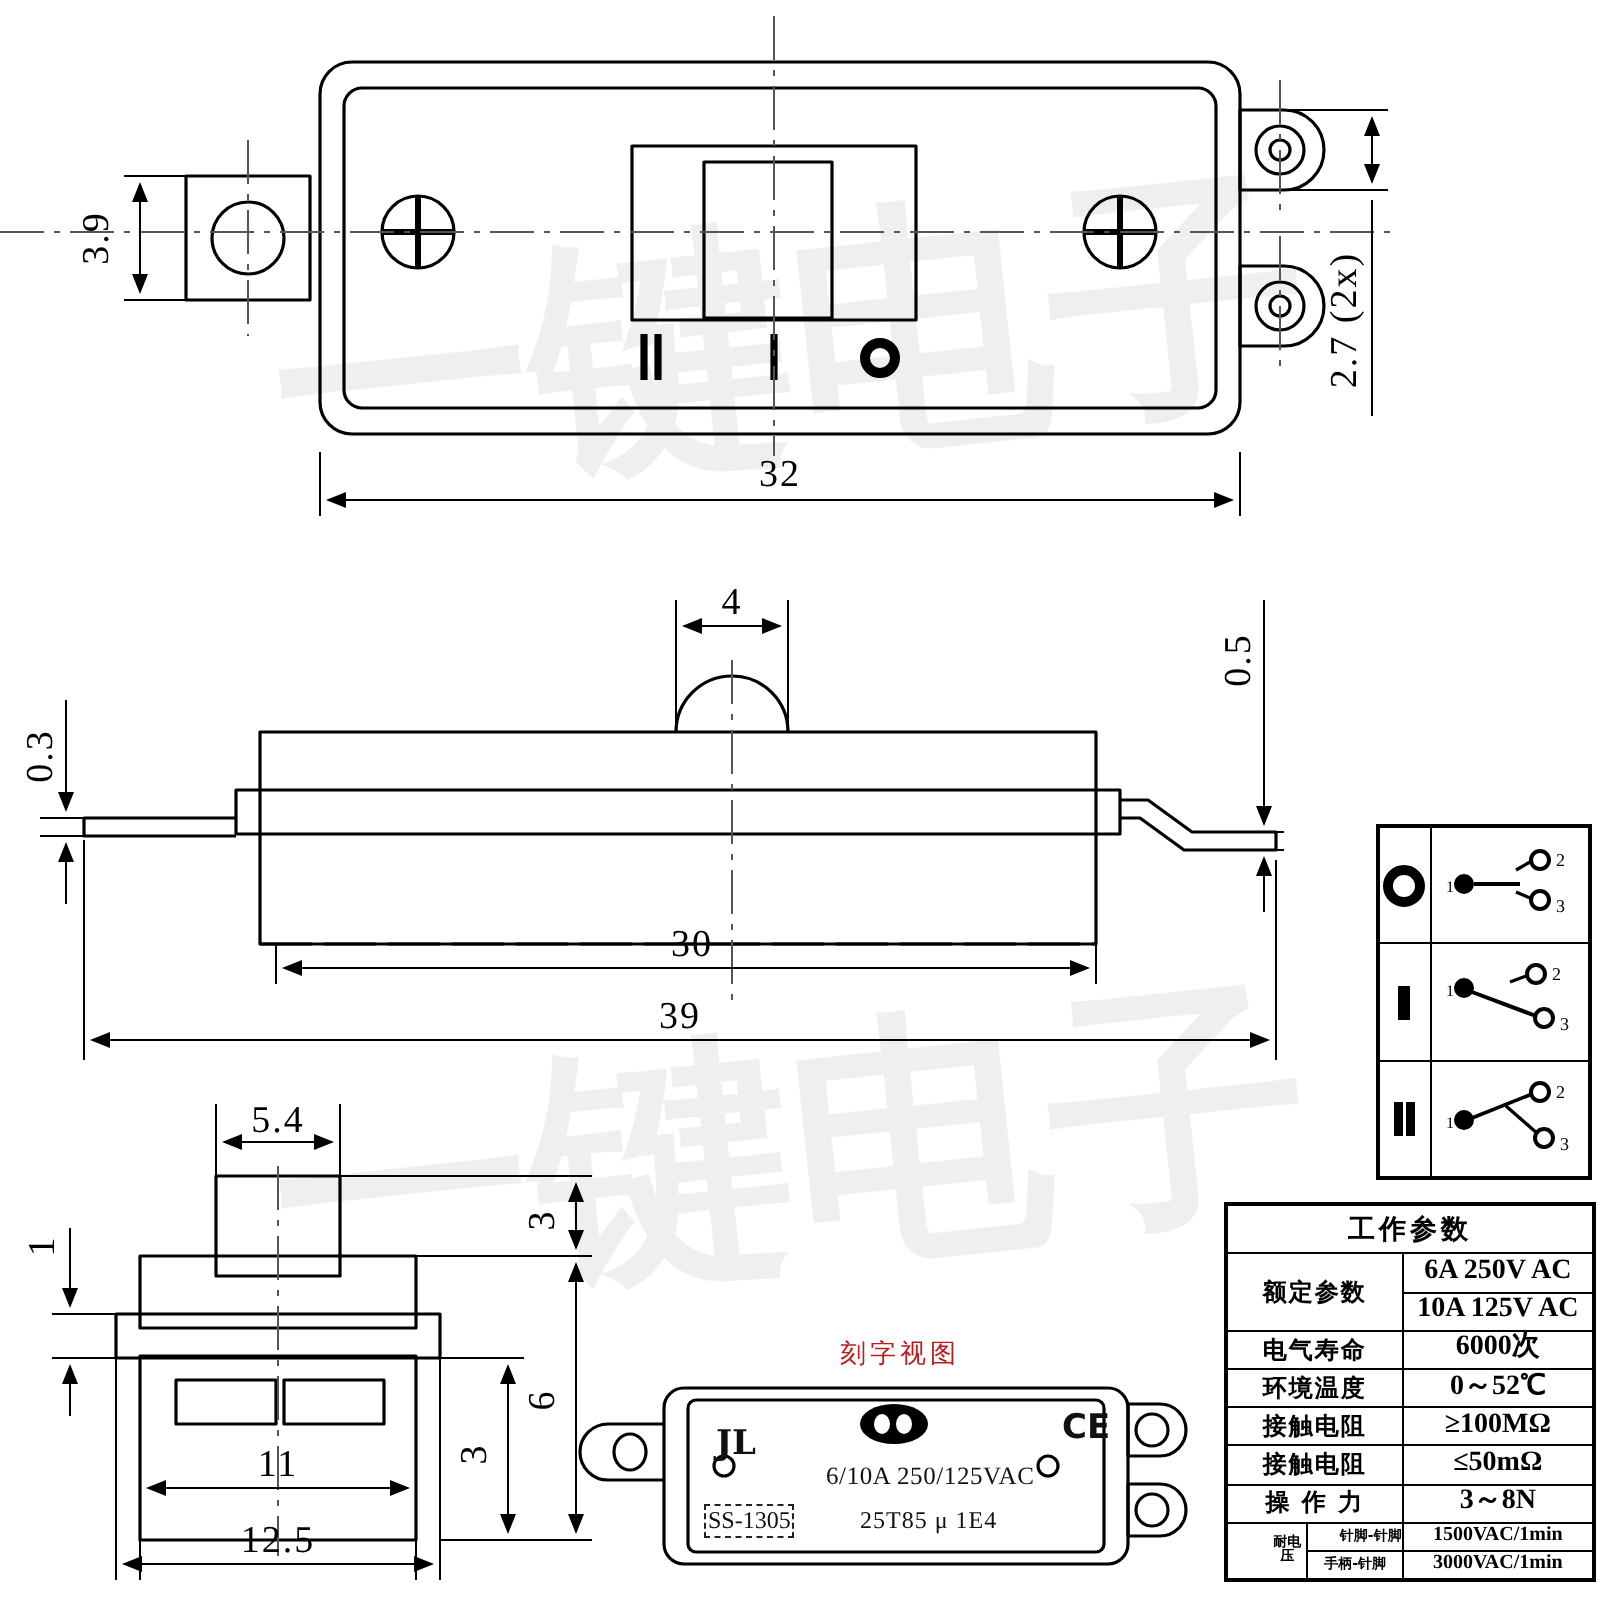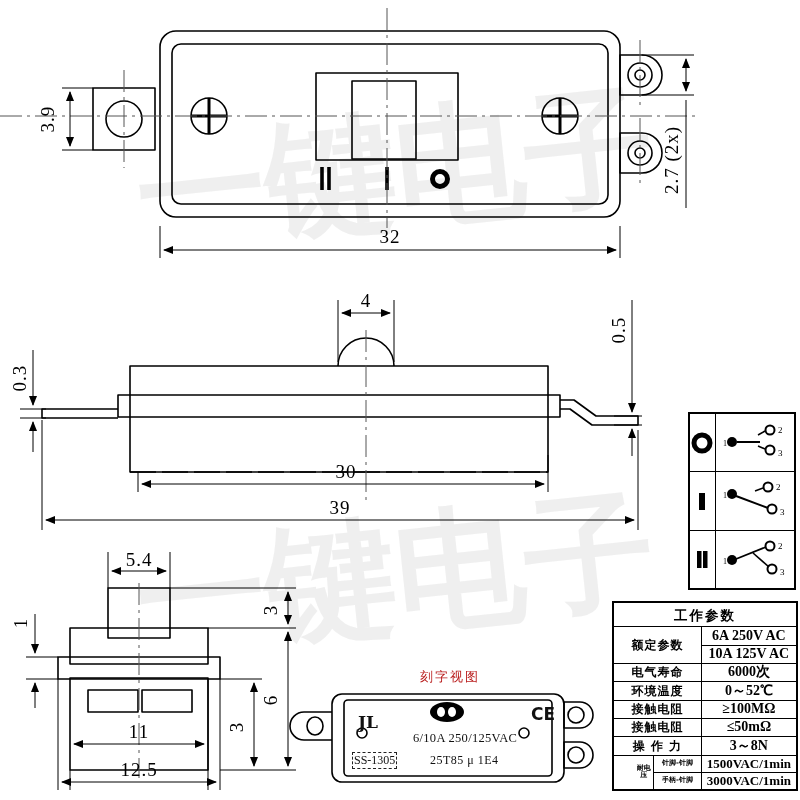--- a/index.html
+++ b/index.html
@@ -45,21 +45,21 @@
   #circuit-table td{font-size:8px;}
   #circuit-table .hd{font-size:7.5px;font-weight:700;}
   .posmark{display:block;margin:0 auto;}
   
   #spec-table{left:612px;top:601px;width:186px;height:190px;}
   #spec-table td{font-size:11px;font-weight:700;line-height:1.05;margin-left:35px;}
   #spec-table td.title{font-size:13.5px;letter-spacing:2px;}
   #spec-table td.lbl{font-size:12px;letter-spacing:1px;}
   #spec-table td.val{font-family:"Liberation Serif",serif;font-size:14px;font-weight:700;}
   #spec-table td.tiny{font-size:7px;font-weight:700;letter-spacing:0;}
-  #spec-table td.tinyv{font-family:"Liberation Serif",serif;font-size:13px;font-weight:700;}
+  #spec-table td.tinyv{font-family:"Liberation Serif",serif;font-size:10px;font-weight:700;}
   
   #marking-caption{
     position:absolute;left:420px;top:668px;
     font-family:"DejaVu Sans", sans-serif;
     font-size:13px;letter-spacing:2px;color:#b91c1c;
   }
   .mk{position:absolute;font-family:"Liberation Serif",serif;color:#111;}
   #mk-rating{left:385px;top:731px;font-size:12.5px;letter-spacing:0.3px;margin-left:28px;}
   #mk-model{left:352px;top:752px;font-size:12px;border:1.2px dashed #222;padding:0 1px;}
   #mk-code{left:430px;top:753px;font-size:12px;letter-spacing:0.5px;}
@@ -400,21 +400,21 @@
       <tr>
         <td class="lbl" colspan="2">接触电阻</td>
         <td class="val" colspan="2">≤50mΩ</td>
       </tr>
       <tr>
         <td class="lbl" colspan="2">操 作 力</td>
         <td class="val" colspan="2">3～8N</td>
       </tr>
       <tr>
         <td class="tiny" rowspan="2" style="width:22%;padding-left:20px;">耐电压</td>
-        <td class="tiny" style="width:26%;">针脚-针脚</td>
+        <td class="tiny" style="width:26%;text-align:right;">针脚-针脚</td>
         <td class="tinyv" colspan="2">1500VAC/1min</td>
       </tr>
       <tr>
         <td class="tiny">手柄-针脚</td>
         <td class="tinyv" colspan="2">3000VAC/1min</td>
       </tr>
     </tbody>
       </table>
   </div>
 

